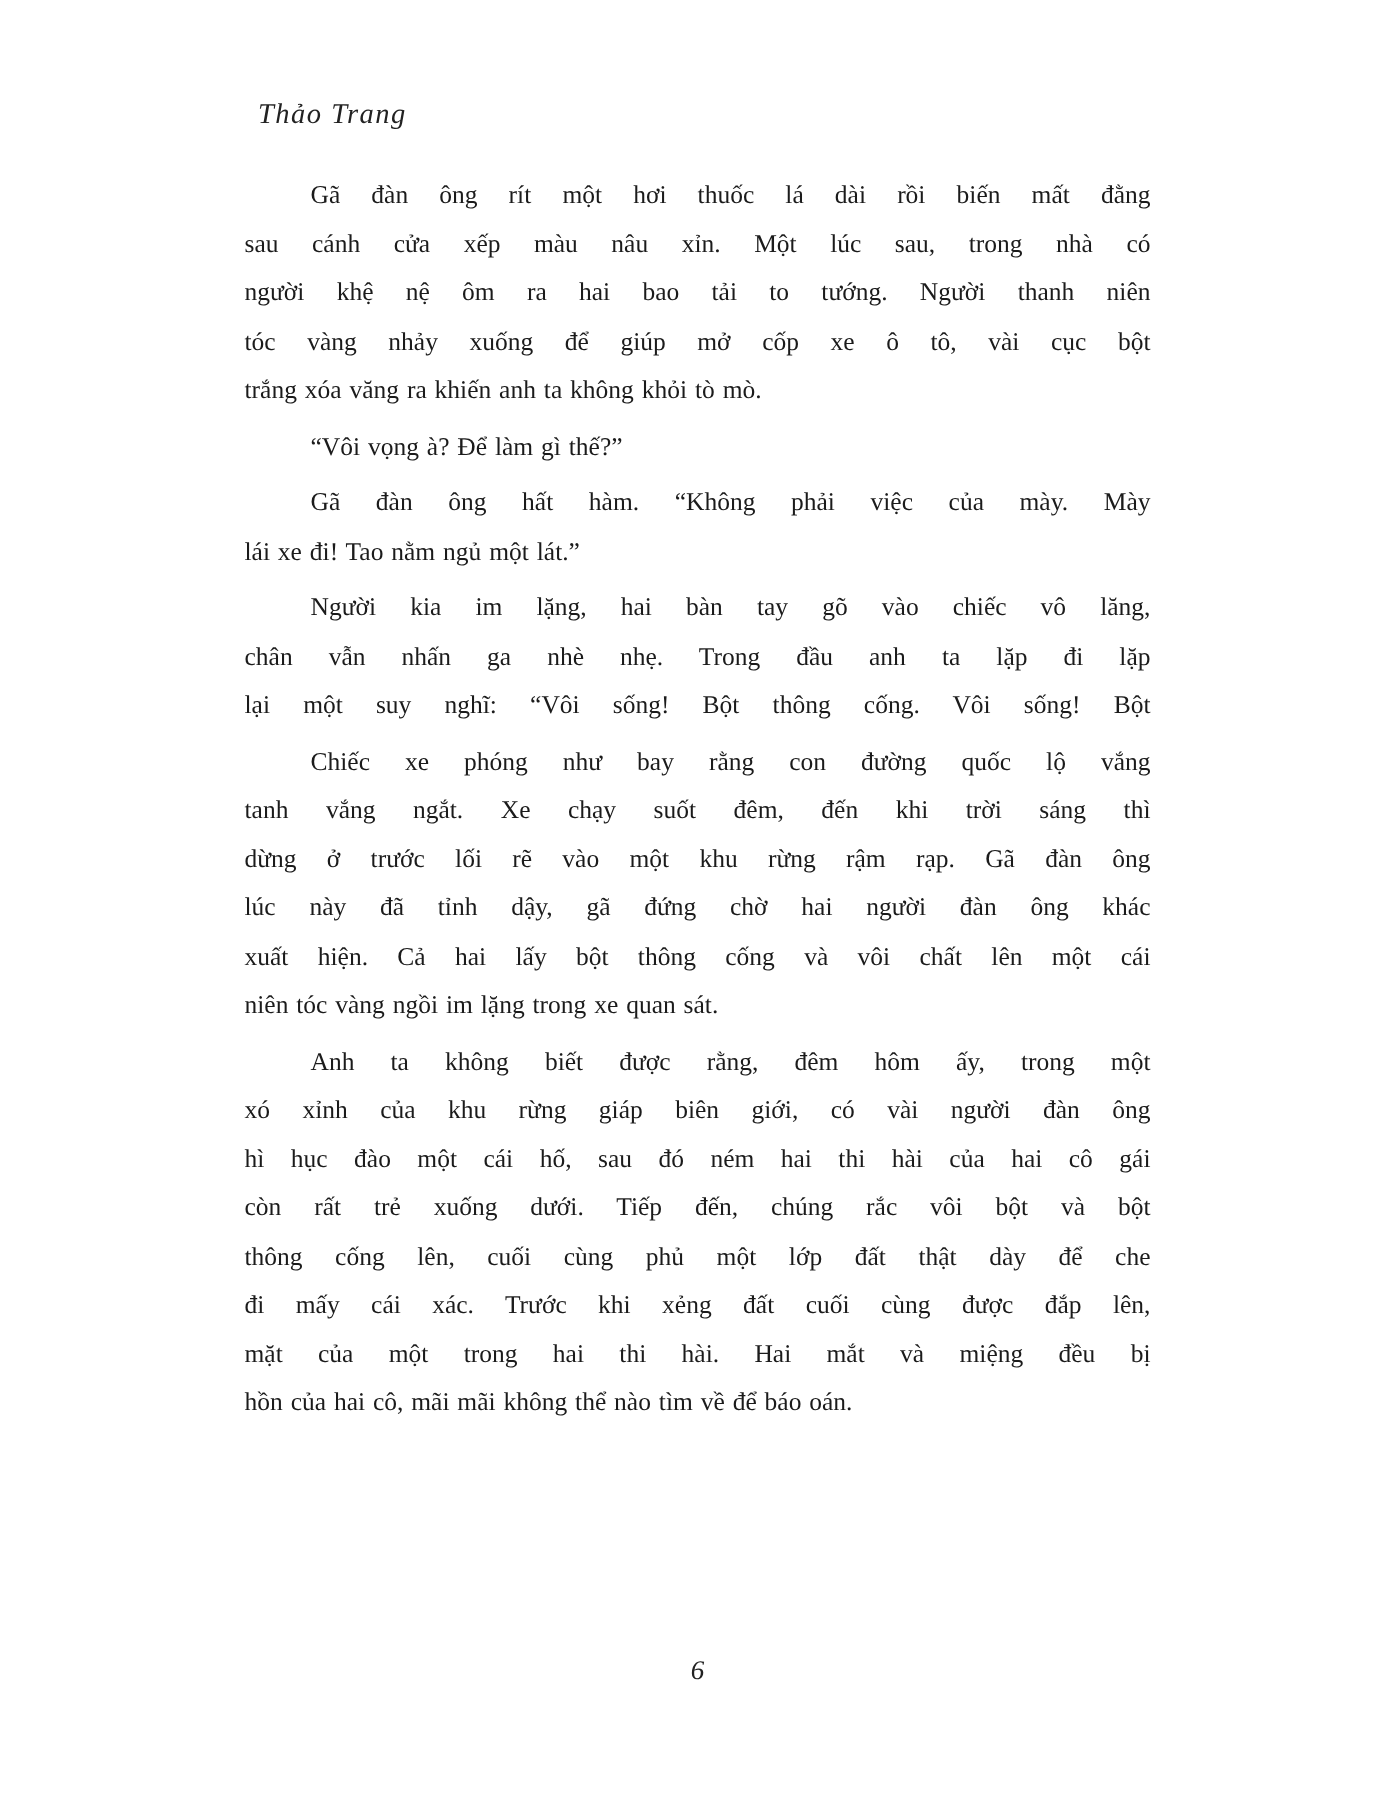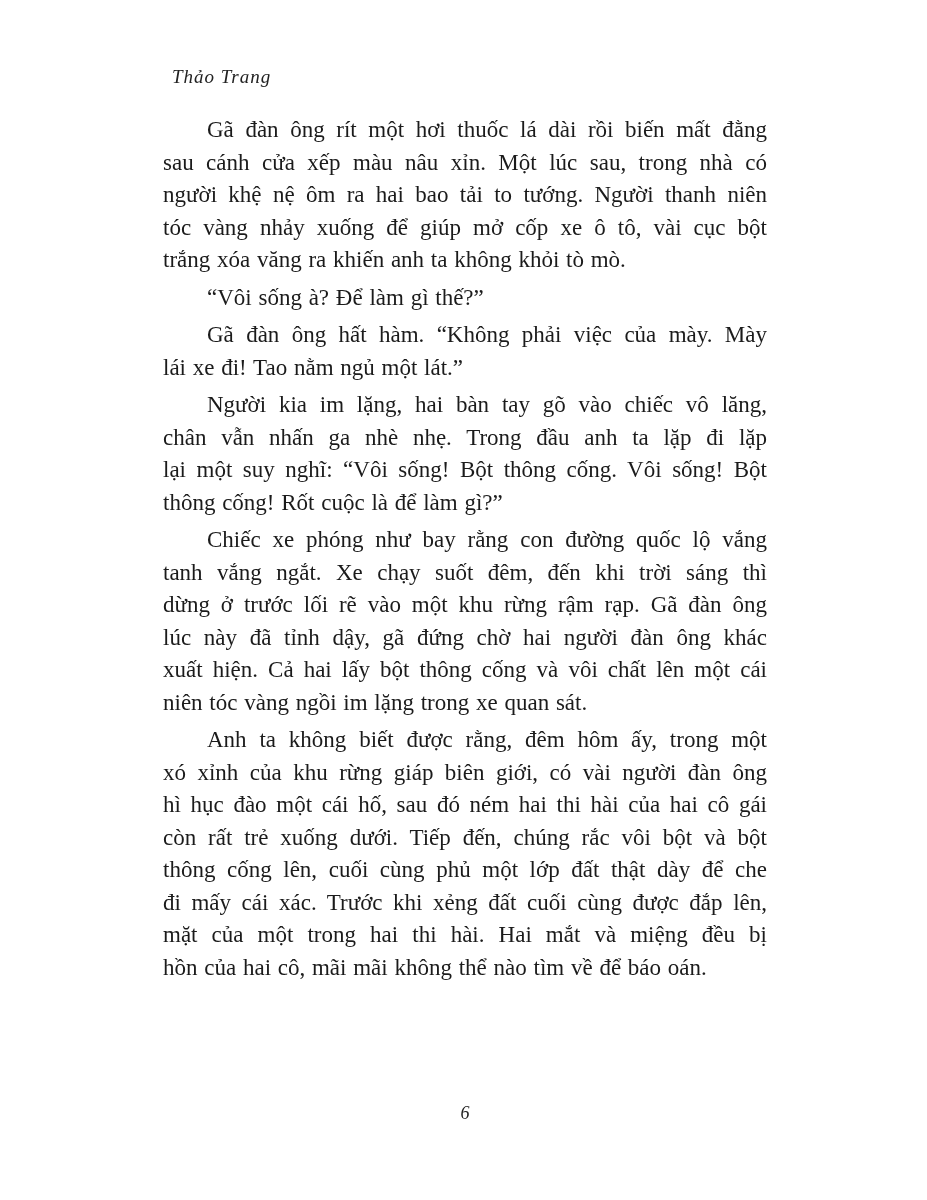--- a/index.html
+++ b/index.html
@@ -35,21 +35,21 @@
     position: absolute;
     left: 0;
     top: 114px;
     width: 604px;
   }
   .para {
     margin: 0 0 5px 0;
     padding: 0;
   }
   .line {
-    font-size: 23px;
+    font-size: 17px;
     line-height: 32.5px;
     text-align: justify;
     text-align-last: justify;
     white-space: normal;
     word-spacing: 1px;
     font-family: Liberation Serif, serif;
   }
   .line.last-line {
     text-align-last: left;
   }
@@ -75,31 +75,30 @@
 
   <div class="text-body">
       <div class="para">
         <div class="line first-line">Gã đàn ông rít một hơi thuốc lá dài rồi biến mất đằng</div>
         <div class="line">sau cánh cửa xếp màu nâu xỉn. Một lúc sau, trong nhà có</div>
         <div class="line">người khệ nệ ôm ra hai bao tải to tướng. Người thanh niên</div>
         <div class="line">tóc vàng nhảy xuống để giúp mở cốp xe ô tô, vài cục bột</div>
         <div class="line last-line">trắng xóa văng ra khiến anh ta không khỏi tò mò.</div>
       </div>
       <div class="para">
-        <div class="line first-line last-line">“Vôi sống à? Để làm gì thế?”</div>
+        <div class="line first-line last-line">“Vôi vọng à? Để làm gì thế?”</div>
       </div>
       <div class="para">
         <div class="line first-line">Gã đàn ông hất hàm. “Không phải việc của mày. Mày</div>
         <div class="line last-line">lái xe đi! Tao nằm ngủ một lát.”</div>
       </div>
       <div class="para">
         <div class="line first-line">Người kia im lặng, hai bàn tay gõ vào chiếc vô lăng,</div>
         <div class="line">chân vẫn nhấn ga nhè nhẹ. Trong đầu anh ta lặp đi lặp</div>
         <div class="line">lại một suy nghĩ: “Vôi sống! Bột thông cống. Vôi sống! Bột</div>
-        <div class="line last-line">thông cống! Rốt cuộc là để làm gì?”</div>
       </div>
       <div class="para">
         <div class="line first-line">Chiếc xe phóng như bay rằng con đường quốc lộ vắng</div>
         <div class="line">tanh vắng ngắt. Xe chạy suốt đêm, đến khi trời sáng thì</div>
         <div class="line">dừng ở trước lối rẽ vào một khu rừng rậm rạp. Gã đàn ông</div>
         <div class="line">lúc này đã tỉnh dậy, gã đứng chờ hai người đàn ông khác</div>
         <div class="line">xuất hiện. Cả hai lấy bột thông cống và vôi chất lên một cái</div>
         <div class="line last-line">niên tóc vàng ngồi im lặng trong xe quan sát.</div>
       </div>
       <div class="para">

